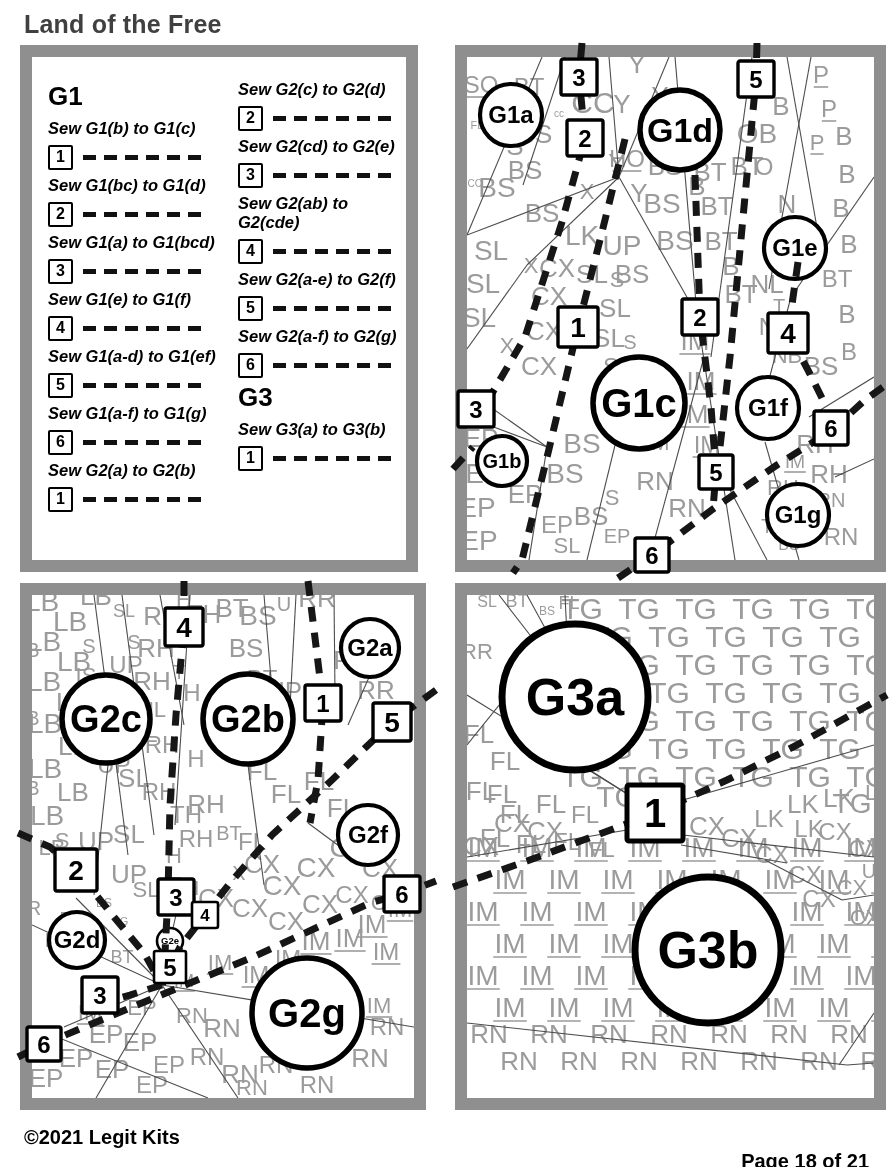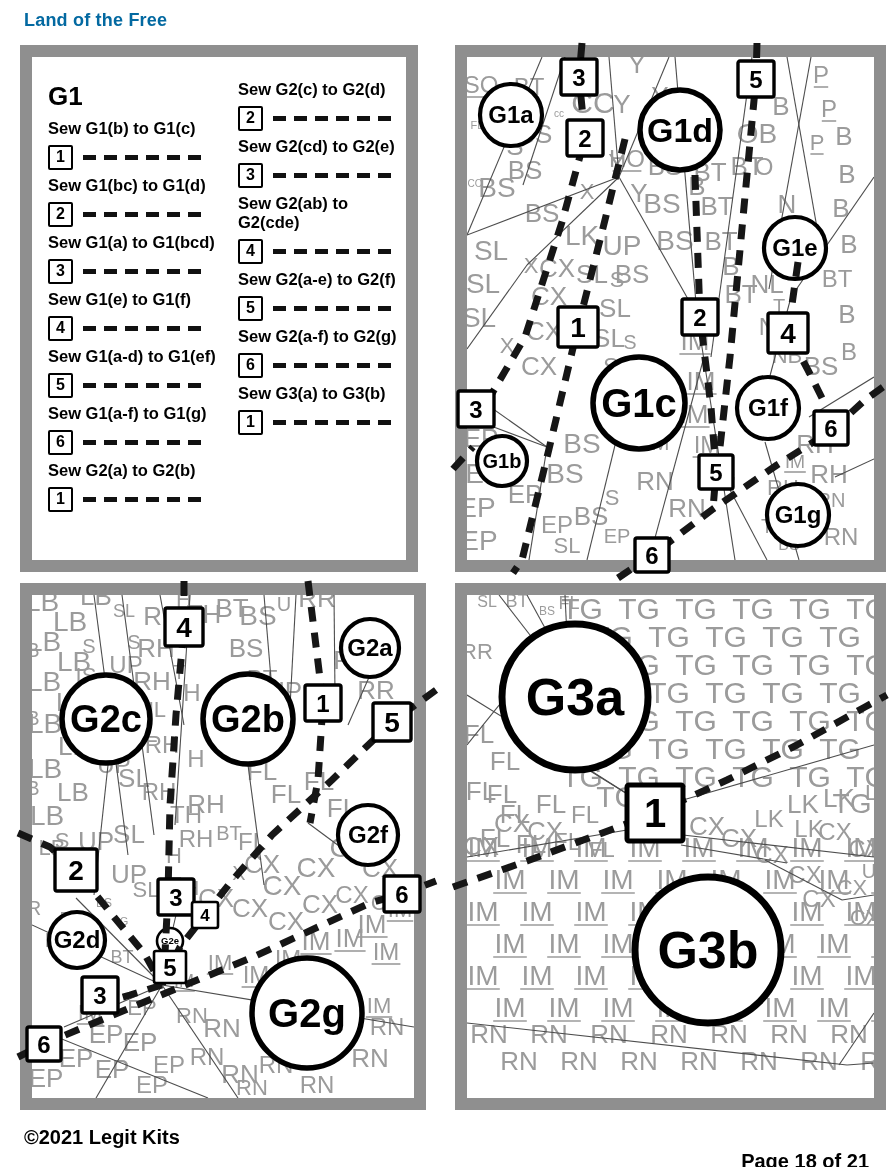--- a/index.html
+++ b/index.html
@@ -1,27 +1,27 @@
 <!DOCTYPE html>
 <html><head>
 <meta charset="utf-8">
 <style>
   html,body{margin:0;padding:0;background:#ffffff;}
   #page{position:relative;width:889px;height:1167px;background:#fff;overflow:hidden;
         font-family:"Liberation Sans",sans-serif;}
-  .hdr{position:absolute;font-weight:bold;font-size:18px;color:#0369a1;letter-spacing:0.2px;}
+  .hdr{position:absolute;font-weight:bold;font-size:25px;color:#404040;letter-spacing:0.2px;}
   .ftr{position:absolute;font-weight:bold;font-size:20px;color:#000;}
   .panel{position:absolute;background:#fff;border:12px solid #8f8f8f;box-sizing:border-box;}
   .dsvg{position:absolute;overflow:hidden;}
   .osvg{position:absolute;overflow:visible;pointer-events:none;}
   
   #instr{position:absolute;left:32px;top:57px;width:374px;height:503px;}
   .icol{position:absolute;top:20px;}
   .icol .hd{font-size:26px;font-weight:bold;color:#000;margin:6px 0 10px 0;line-height:1;}
-  .istep .txt{font-size:16.5px;font-weight:bold;color:#000;margin:3px 0 7px 0;line-height:1.15;}
+  .istep .txt{font-size:16.5px;font-weight:bold;color:#000;margin:3px 0 7px 0;line-height:1.15;font-style:italic;}
   .drow{display:flex;align-items:center;margin:0 0 6px 0;height:25px;}
   .nbox{width:21px;height:21px;border:2.5px solid #000;border-radius:2px;display:flex;
         align-items:center;justify-content:center;font-size:16px;font-weight:bold;flex:none;}
   .dash{width:118px;height:5px;margin-left:10px;
         background:repeating-linear-gradient(90deg,#111 0 13px,transparent 13px 21px);}
 </style>
 </head>
 <body>
 
 <div id="page">
@@ -110,20 +110,21 @@
             <div class="dash"></div>
           </div>
         </div>
         <div class="istep">
           <div class="txt">Sew G2(a-f) to G2(g)</div>
           <div class="drow">
             <div class="nbox">6</div>
             <div class="dash"></div>
           </div>
         </div>
+        <div class="hd">G3</div>
         <div class="istep">
           <div class="txt">Sew G3(a) to G3(b)</div>
           <div class="drow">
             <div class="nbox">1</div>
             <div class="dash"></div>
           </div>
         </div>
       </div>
   </div>
 

